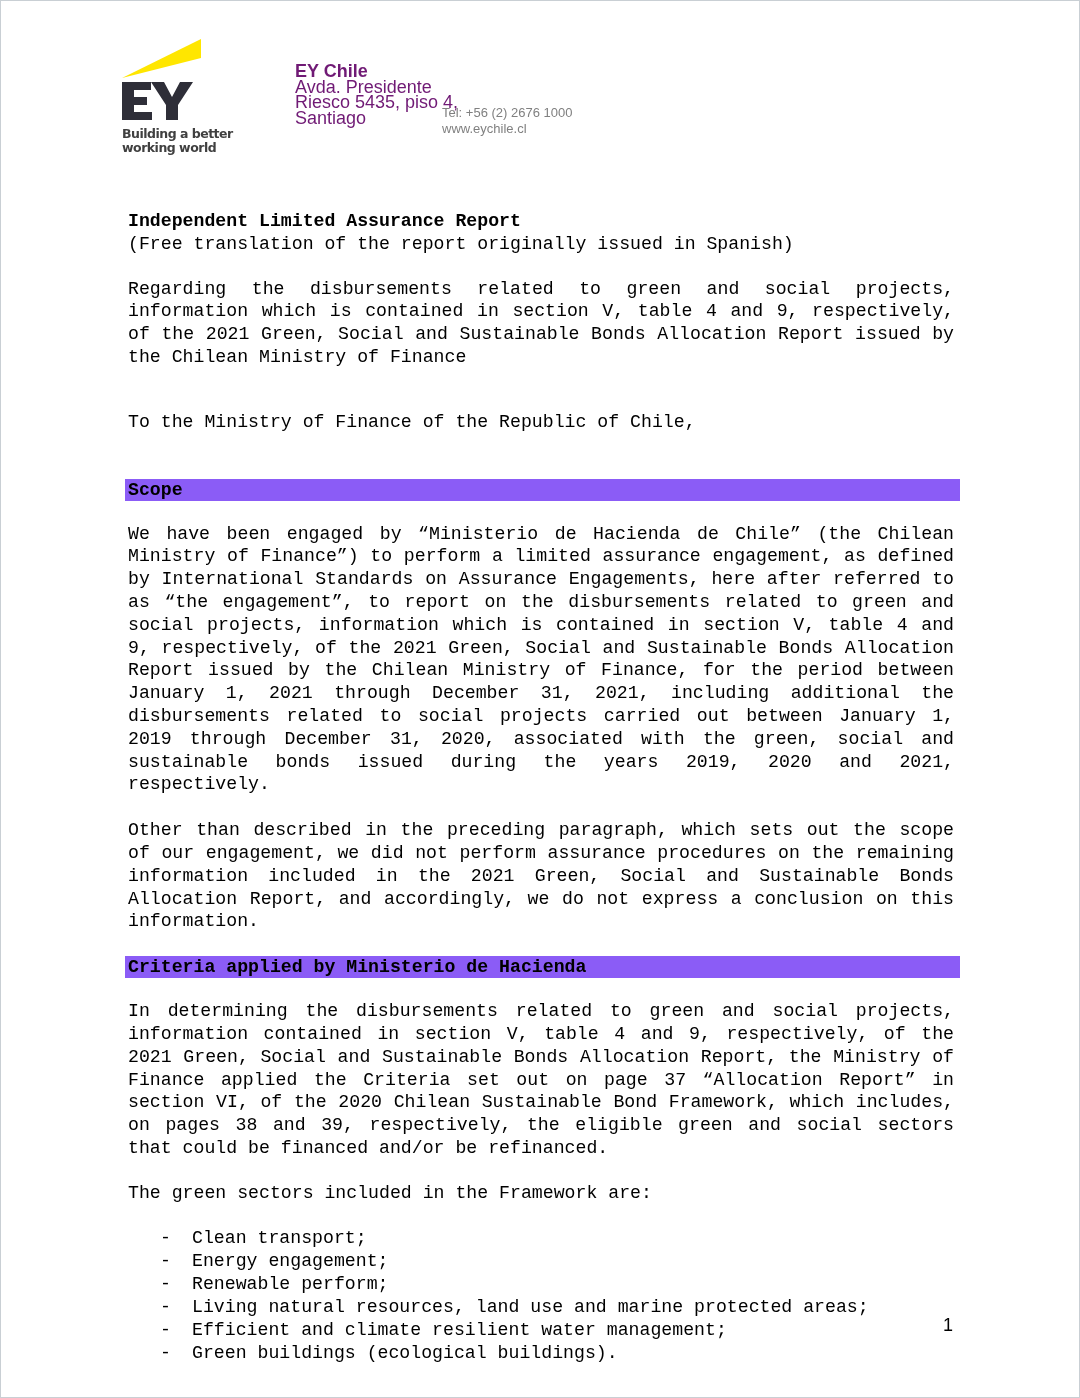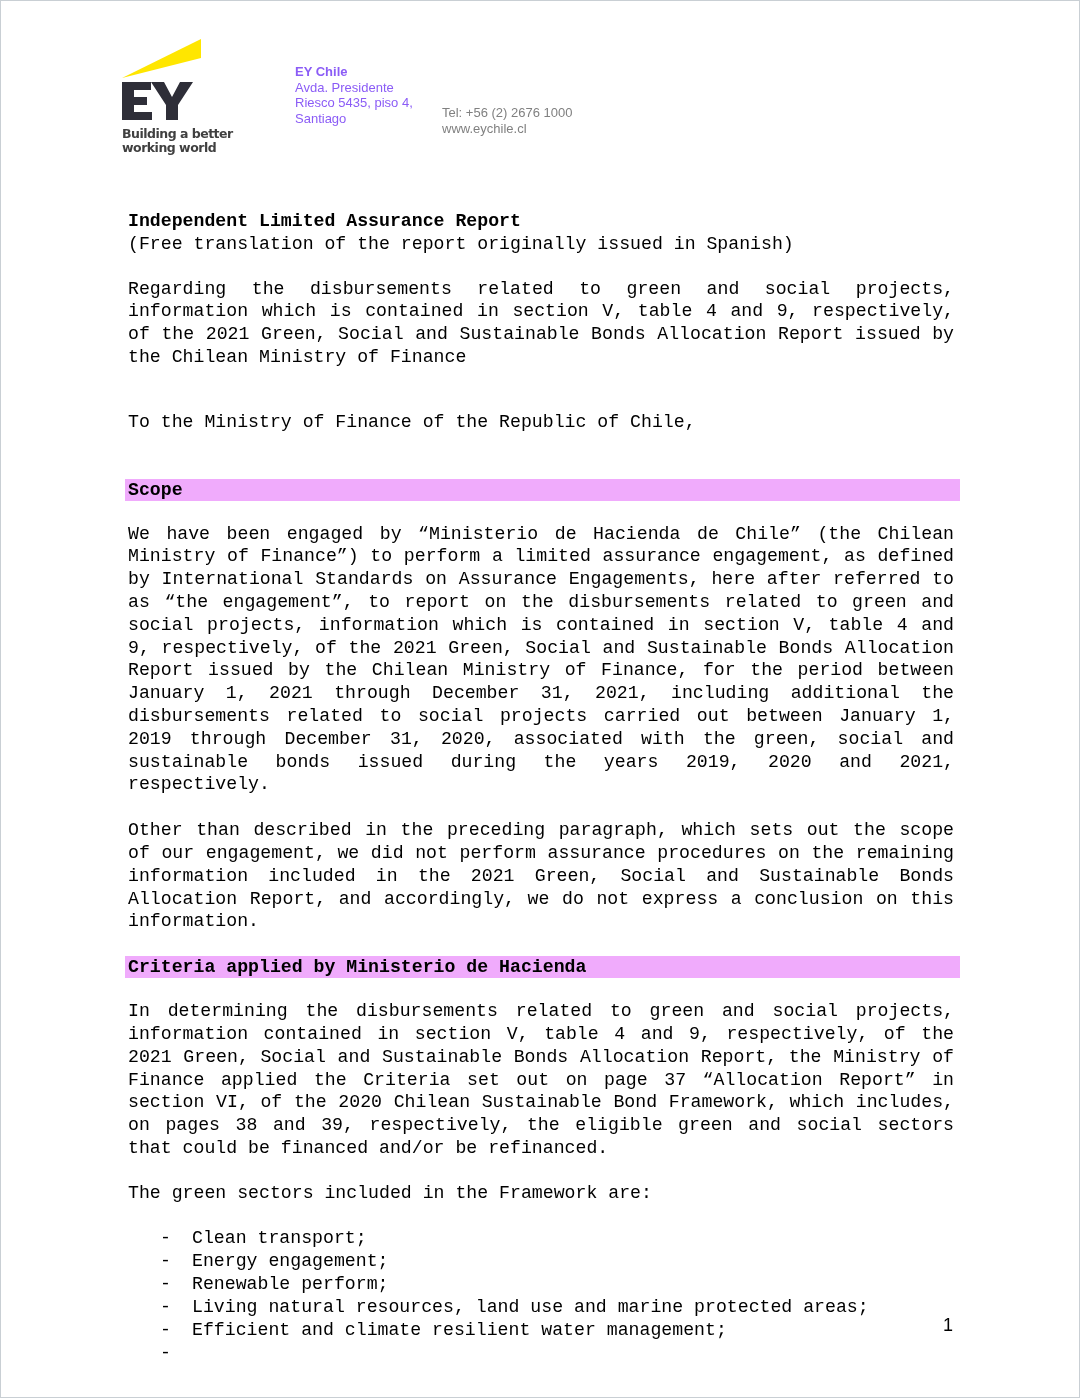--- a/index.html
+++ b/index.html
@@ -9,34 +9,34 @@
       border: 1px solid #c9cfd4; background: #ffffff;
       font-family: "Liberation Sans", sans-serif; color: #000;
     }
     .logo { position: absolute; left: 121px; top: 38px; width: 102px; height: 120px; }
     .logo svg { display: block; }
     .tagline {
       position: absolute; left: 121px; top: 126px; font-family: "DejaVu Sans", sans-serif;
       font-size: 12.5px; font-weight: bold; line-height: 14px; color: #404040; letter-spacing: -0.5px;
     }
     .addr {
-      position: absolute; left: 294px; top: 63px; font-size: 13px; line-height: 15.6px; color: #8b5cf6;
+      position: absolute; left: 294px; top: 63px; font-size: 18px; line-height: 15.6px; color: #701a75;
     }
     .addr .name { font-weight: bold; }
     .contact {
       position: absolute; left: 441px; top: 63px; font-size: 13px; line-height: 15.6px; color: #808080; margin-top: 41px;
     }
     .body {
       position: absolute; left: 127px; top: 209px; width: 826px;
       font-size: 18.2px; line-height: 22.8px; font-family: Liberation Mono, monospace;
     }
     .body p { margin: 0; text-align: justify; }
     .title { font-weight: bold; }
     .section-head {
-      background: #f0abfc; font-weight: bold; margin-left: -3px; width: 832px; padding-left: 3px;
+      background: #8b5cf6; font-weight: bold; margin-left: -3px; width: 832px; padding-left: 3px;
       height: 22px; line-height: 22px;
     }
     ul.sectors { list-style: none; margin: 0; padding: 0; }
     ul.sectors li { position: relative; padding-left: 64px; line-height: 23px; }
     ul.sectors li .dash { position: absolute; left: 32px; top: 0; }
     .page-number { position: absolute; left: 942px; top: 1314px; font-size: 18px; }
   </style>
 </head>
 <body>
 
@@ -95,18 +95,18 @@
     <p style="height:22px"></p>
     <p>The green sectors included in the Framework are:</p>
     <p style="height:22px"></p>
 
     <ul class="sectors">
       <li><span class="dash">-</span><span>Clean transport;</span></li>
       <li><span class="dash">-</span><span>Energy engagement;</span></li>
       <li><span class="dash">-</span><span>Renewable perform;</span></li>
       <li><span class="dash">-</span><span>Living natural resources, land use and marine protected areas;</span></li>
       <li><span class="dash">-</span><span>Efficient and climate resilient water management;</span></li>
-      <li><span class="dash">-</span></li>
+      <li><span class="dash">-</span><span>Green buildings (ecological buildings).</span></li>
     </ul>
   </div>
 
   <div class="page-number">1</div>
 </div>
 
 </body></html>

